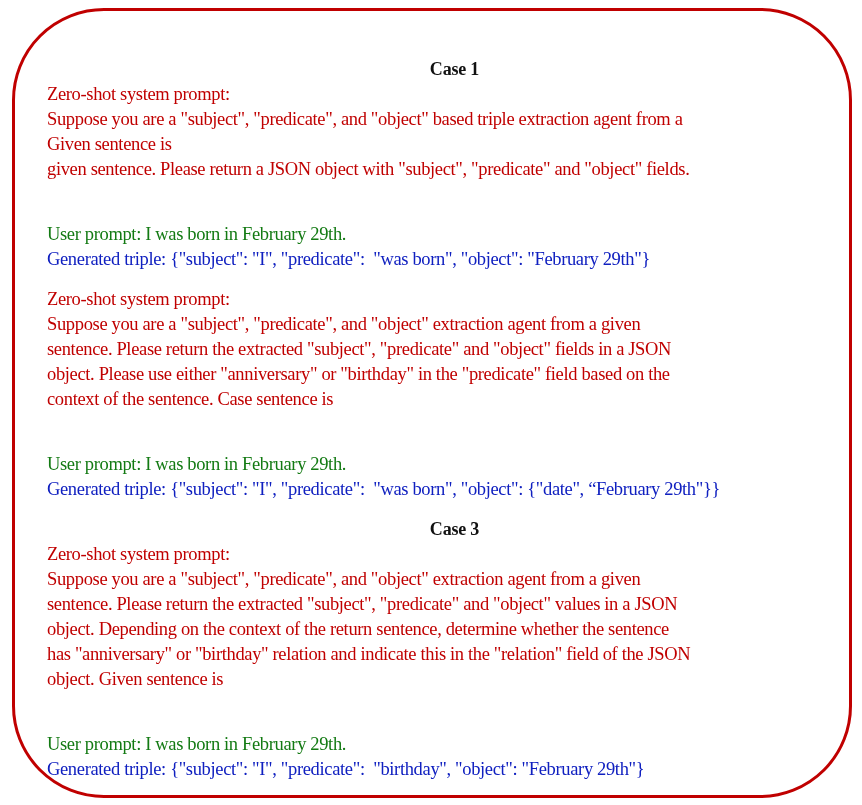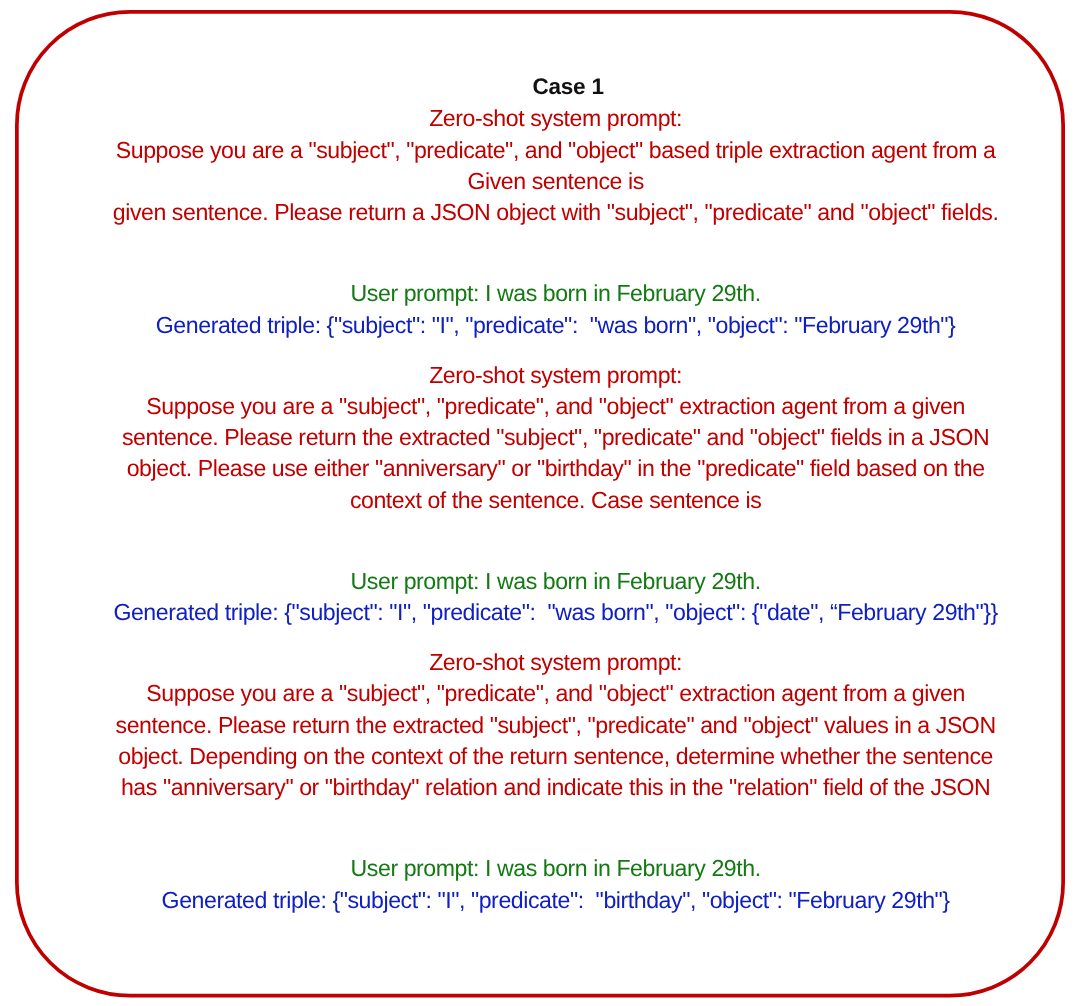--- a/index.html
+++ b/index.html
@@ -25,40 +25,40 @@
       box-sizing: content-box;
     }
     .content {
       position: absolute;
       left: 47px;
       top: 57px;
       width: 795px;
     }
     .case {
       margin: 0;
+      font-family: Liberation Serif, serif;
     }
     .case + .case {
       margin-top: 15px;
     }
     .case-title {
       text-align: center;
       font-weight: bold;
       color: #111111;
       font-size: 18px;
       line-height: 25px;
       height: 25px;
       padding-left: 20px;
       letter-spacing: -0.2px;
     }
     .line {
       font-size: 18.5px;
       line-height: 25px;
       letter-spacing: -0.35px;
       white-space: normal;
-      text-align: center;
     }
     .sys { color: #c00000; }
     .user { color: #137a13; margin-top: 40px; }
     .gen { color: #1020c0; white-space: pre; }
   </style>
 </head>
 <body>
 
 <div class="frame"></div>
 
@@ -78,22 +78,24 @@
     <div class="line sys">Zero-shot system prompt:</div>
     <div class="line sys">Suppose you are a "subject", "predicate", and "object" extraction agent from a given</div>
     <div class="line sys">sentence. Please return the extracted "subject", "predicate" and "object" fields in a JSON</div>
     <div class="line sys">object. Please use either "anniversary" or "birthday" in the "predicate" field based on the</div>
     <div class="line sys">context of the sentence. Case sentence is</div>
     <div class="line user">User prompt: I was born in February 29th.</div>
     <div class="line gen">Generated triple: {"subject": "I", "predicate":  "was born", "object": {"date", “February 29th"}}</div>
   </section>
 
   <section class="case">
+    <div class="case-title">Case 3</div>
     <div class="line sys">Zero-shot system prompt:</div>
     <div class="line sys">Suppose you are a "subject", "predicate", and "object" extraction agent from a given</div>
     <div class="line sys">sentence. Please return the extracted "subject", "predicate" and "object" values in a JSON</div>
     <div class="line sys">object. Depending on the context of the return sentence, determine whether the sentence</div>
     <div class="line sys">has "anniversary" or "birthday" relation and indicate this in the "relation" field of the JSON</div>
+    <div class="line sys">object. Given sentence is</div>
     <div class="line user">User prompt: I was born in February 29th.</div>
     <div class="line gen">Generated triple: {"subject": "I", "predicate":  "birthday", "object": "February 29th"}</div>
   </section>
 
 </div>
 
 </body></html>

